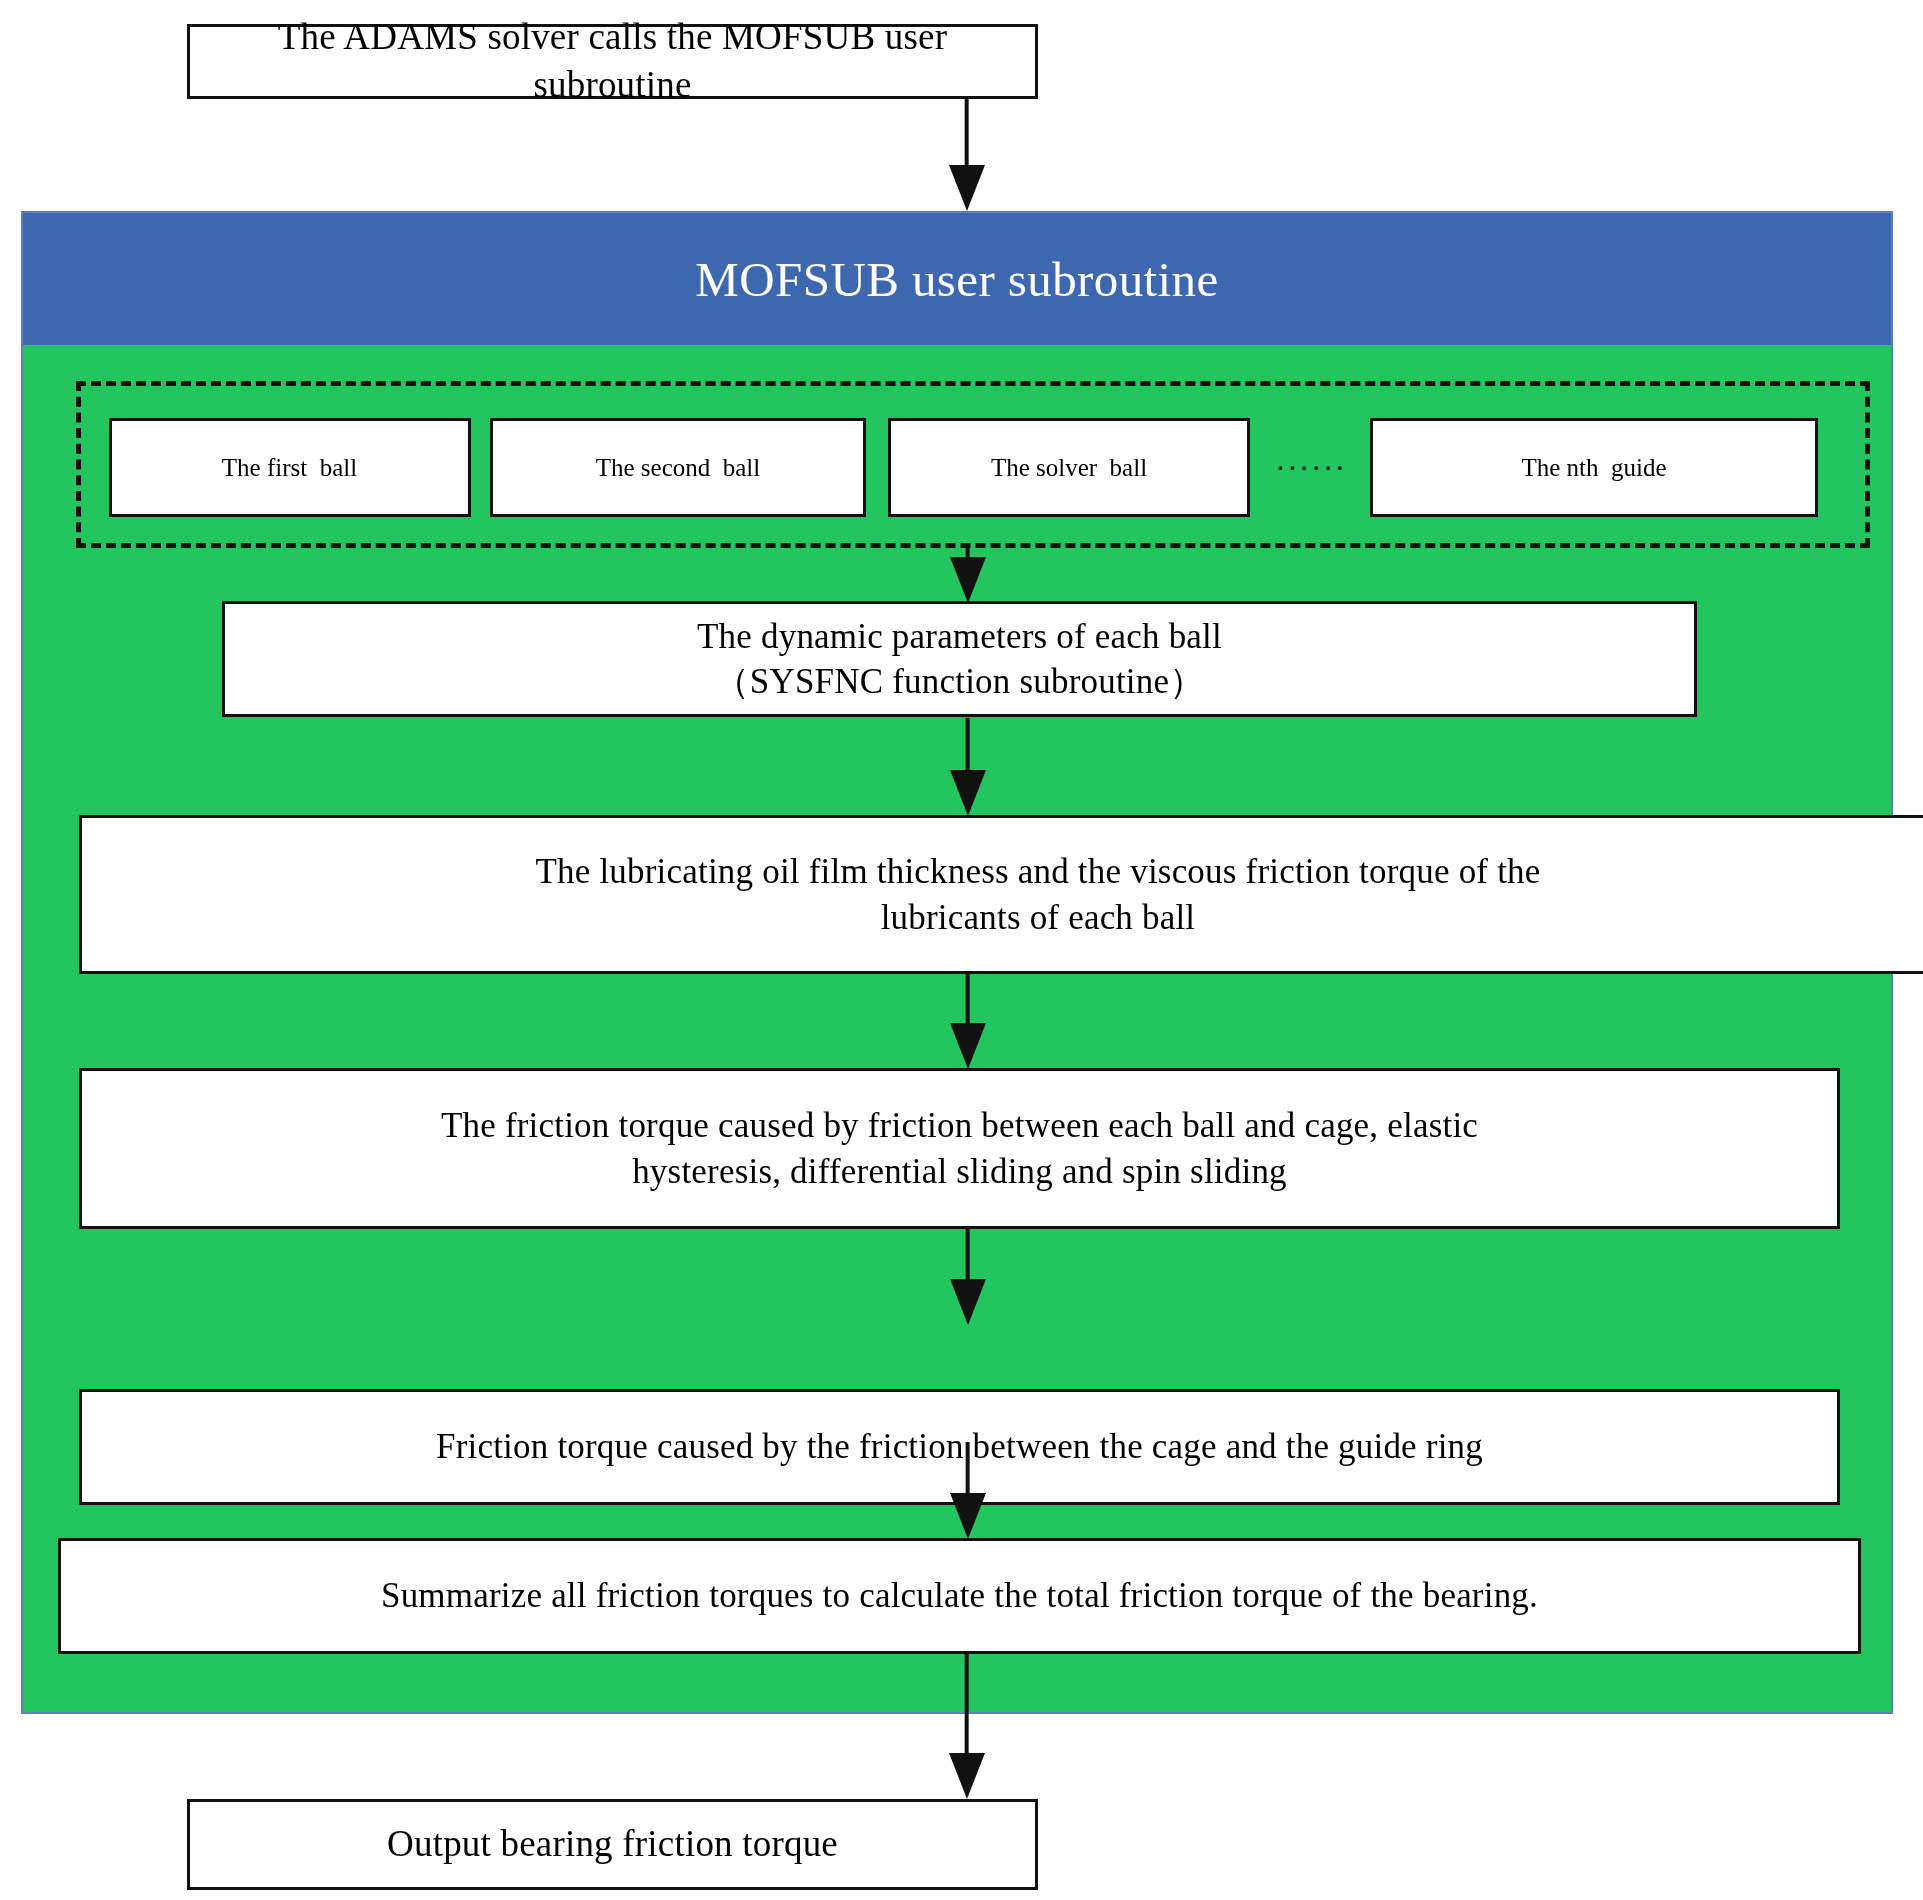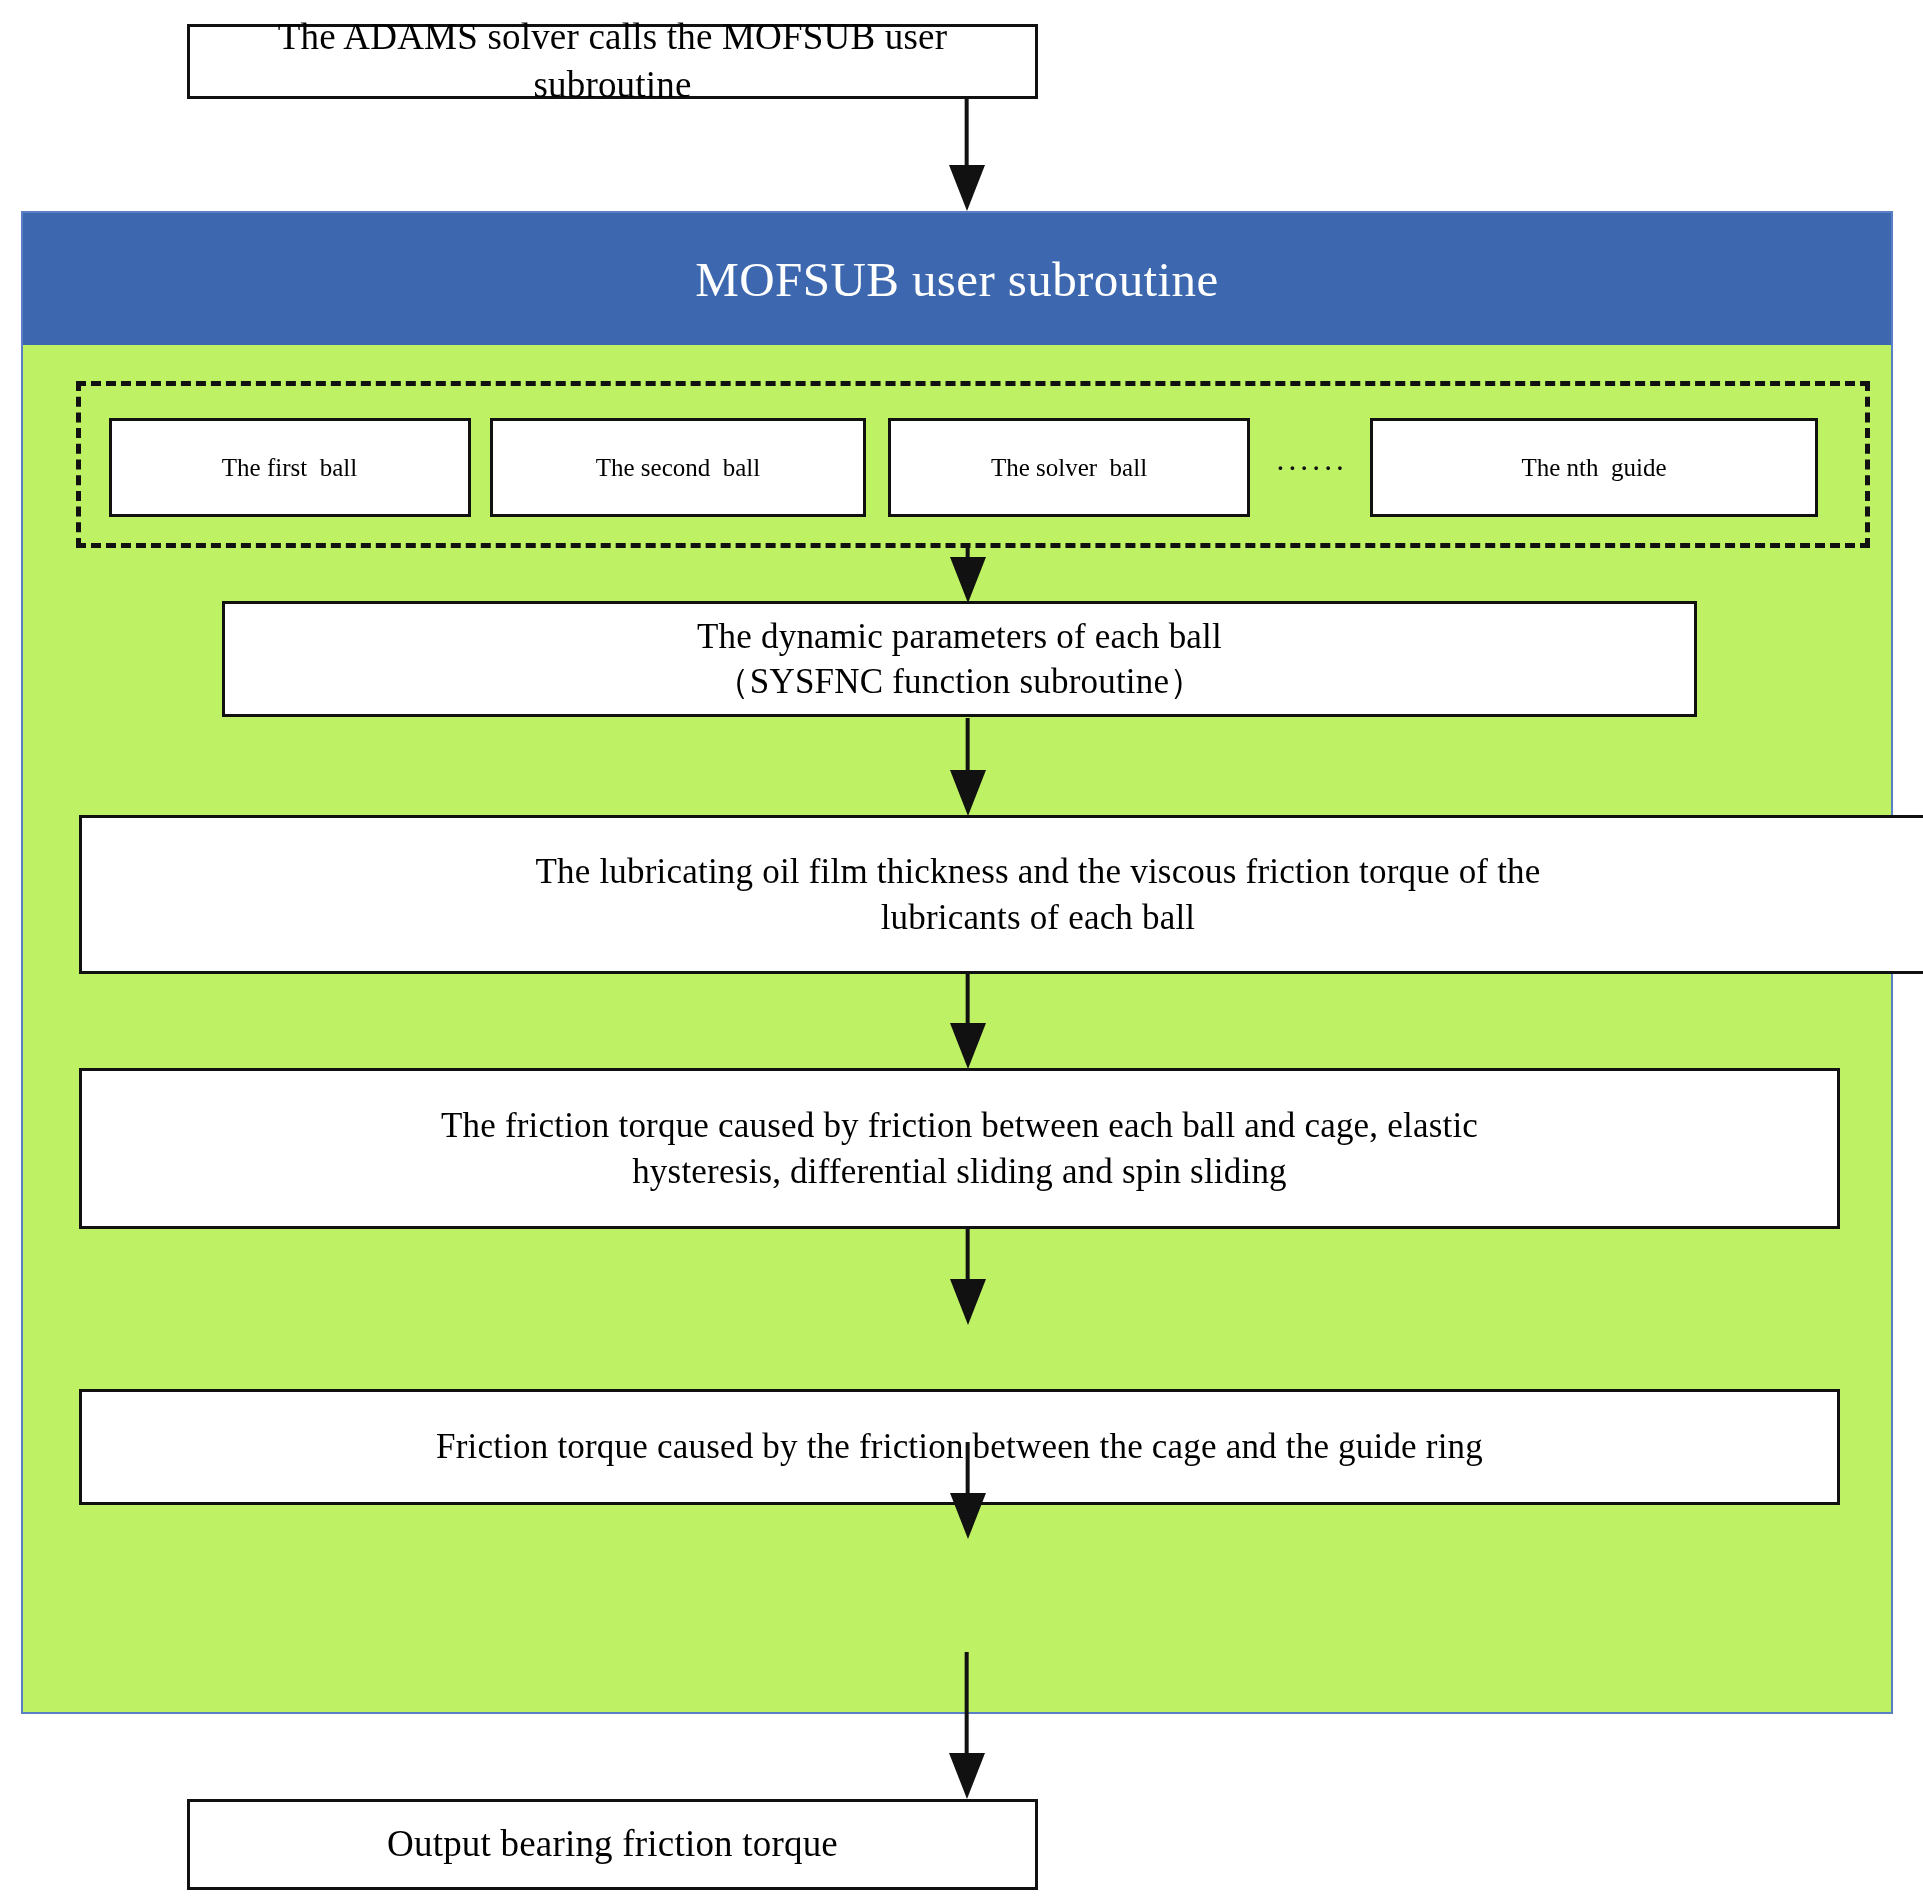--- a/index.html
+++ b/index.html
@@ -22,21 +22,21 @@
   .node .txt{display:block;padding:0 25px;}
 
   
   #box-top{left:187px;top:23.6px;width:851px;height:75px;font-size:37px;}
 
   
   #blue-container{
     position:absolute;left:21px;top:211px;width:1872px;height:1503px;
     box-sizing:border-box;
     border:2.4px solid #5B7FC4;
-    background:#bef264;
+    background:#22c55e;
   }
   #blue-header{
     position:absolute;left:0;top:0;width:100%;height:132px;
     background:#3D68AF;
     display:flex;align-items:center;justify-content:center;
     color:#ffffff;font-size:49px;letter-spacing:0.4px;
   }
 
   
   #dashed-group{
@@ -163,20 +163,23 @@
 
     <div class="node" id="box-cage">
       <span class="txt">Friction torque caused by the friction between the cage and the guide ring</span>
     </div>
 
     <div class="arrow" style="left:921px;top:1229px;width:47px;height:98px;">
       <div class="shaft" style="height:53px;"></div>
       <div class="head" style="top:51px;"></div>
     </div>
 
+    <div class="node" id="box-sum">
+      <span class="txt">Summarize all friction torques to calculate the total friction torque of the bearing.</span>
+    </div>
 
   </div>
 
   <div class="arrow" style="left:943px;top:1652px;width:47px;height:149px;">
     <div class="shaft" style="height:102px;"></div>
     <div class="head" style="top:101px;"></div>
   </div>
 
   <div class="node" id="box-out">
     <span class="txt">Output bearing friction torque</span>

